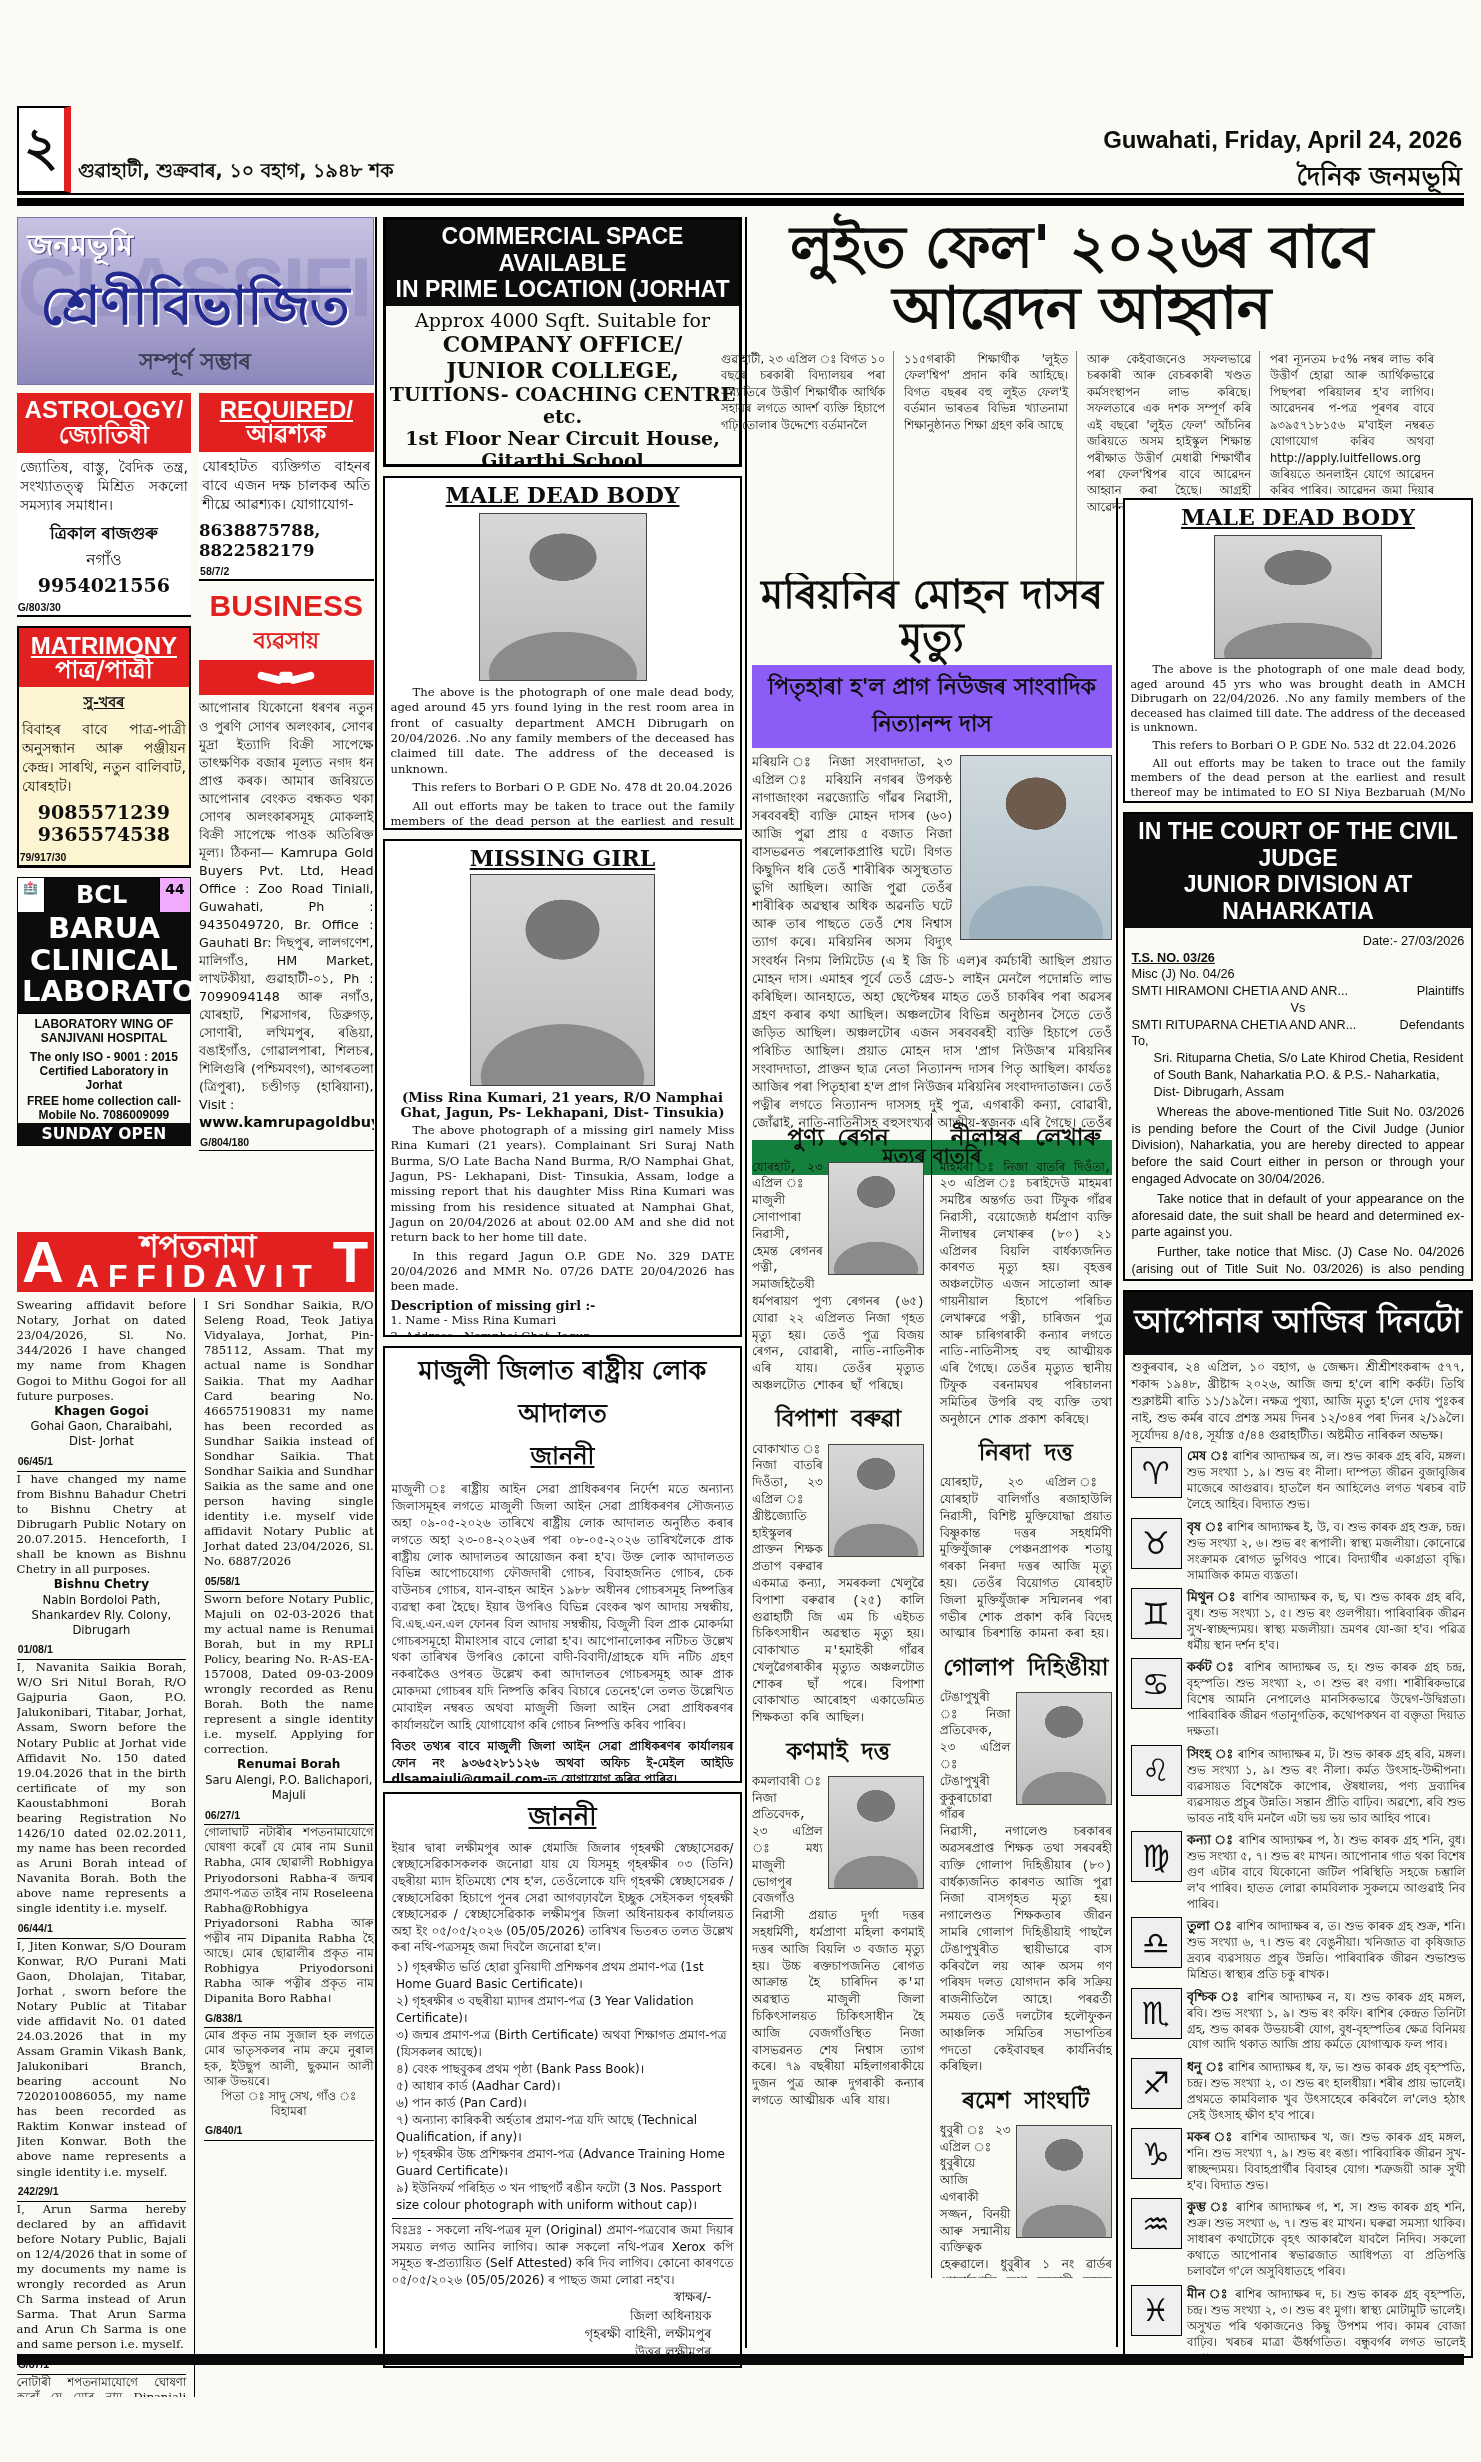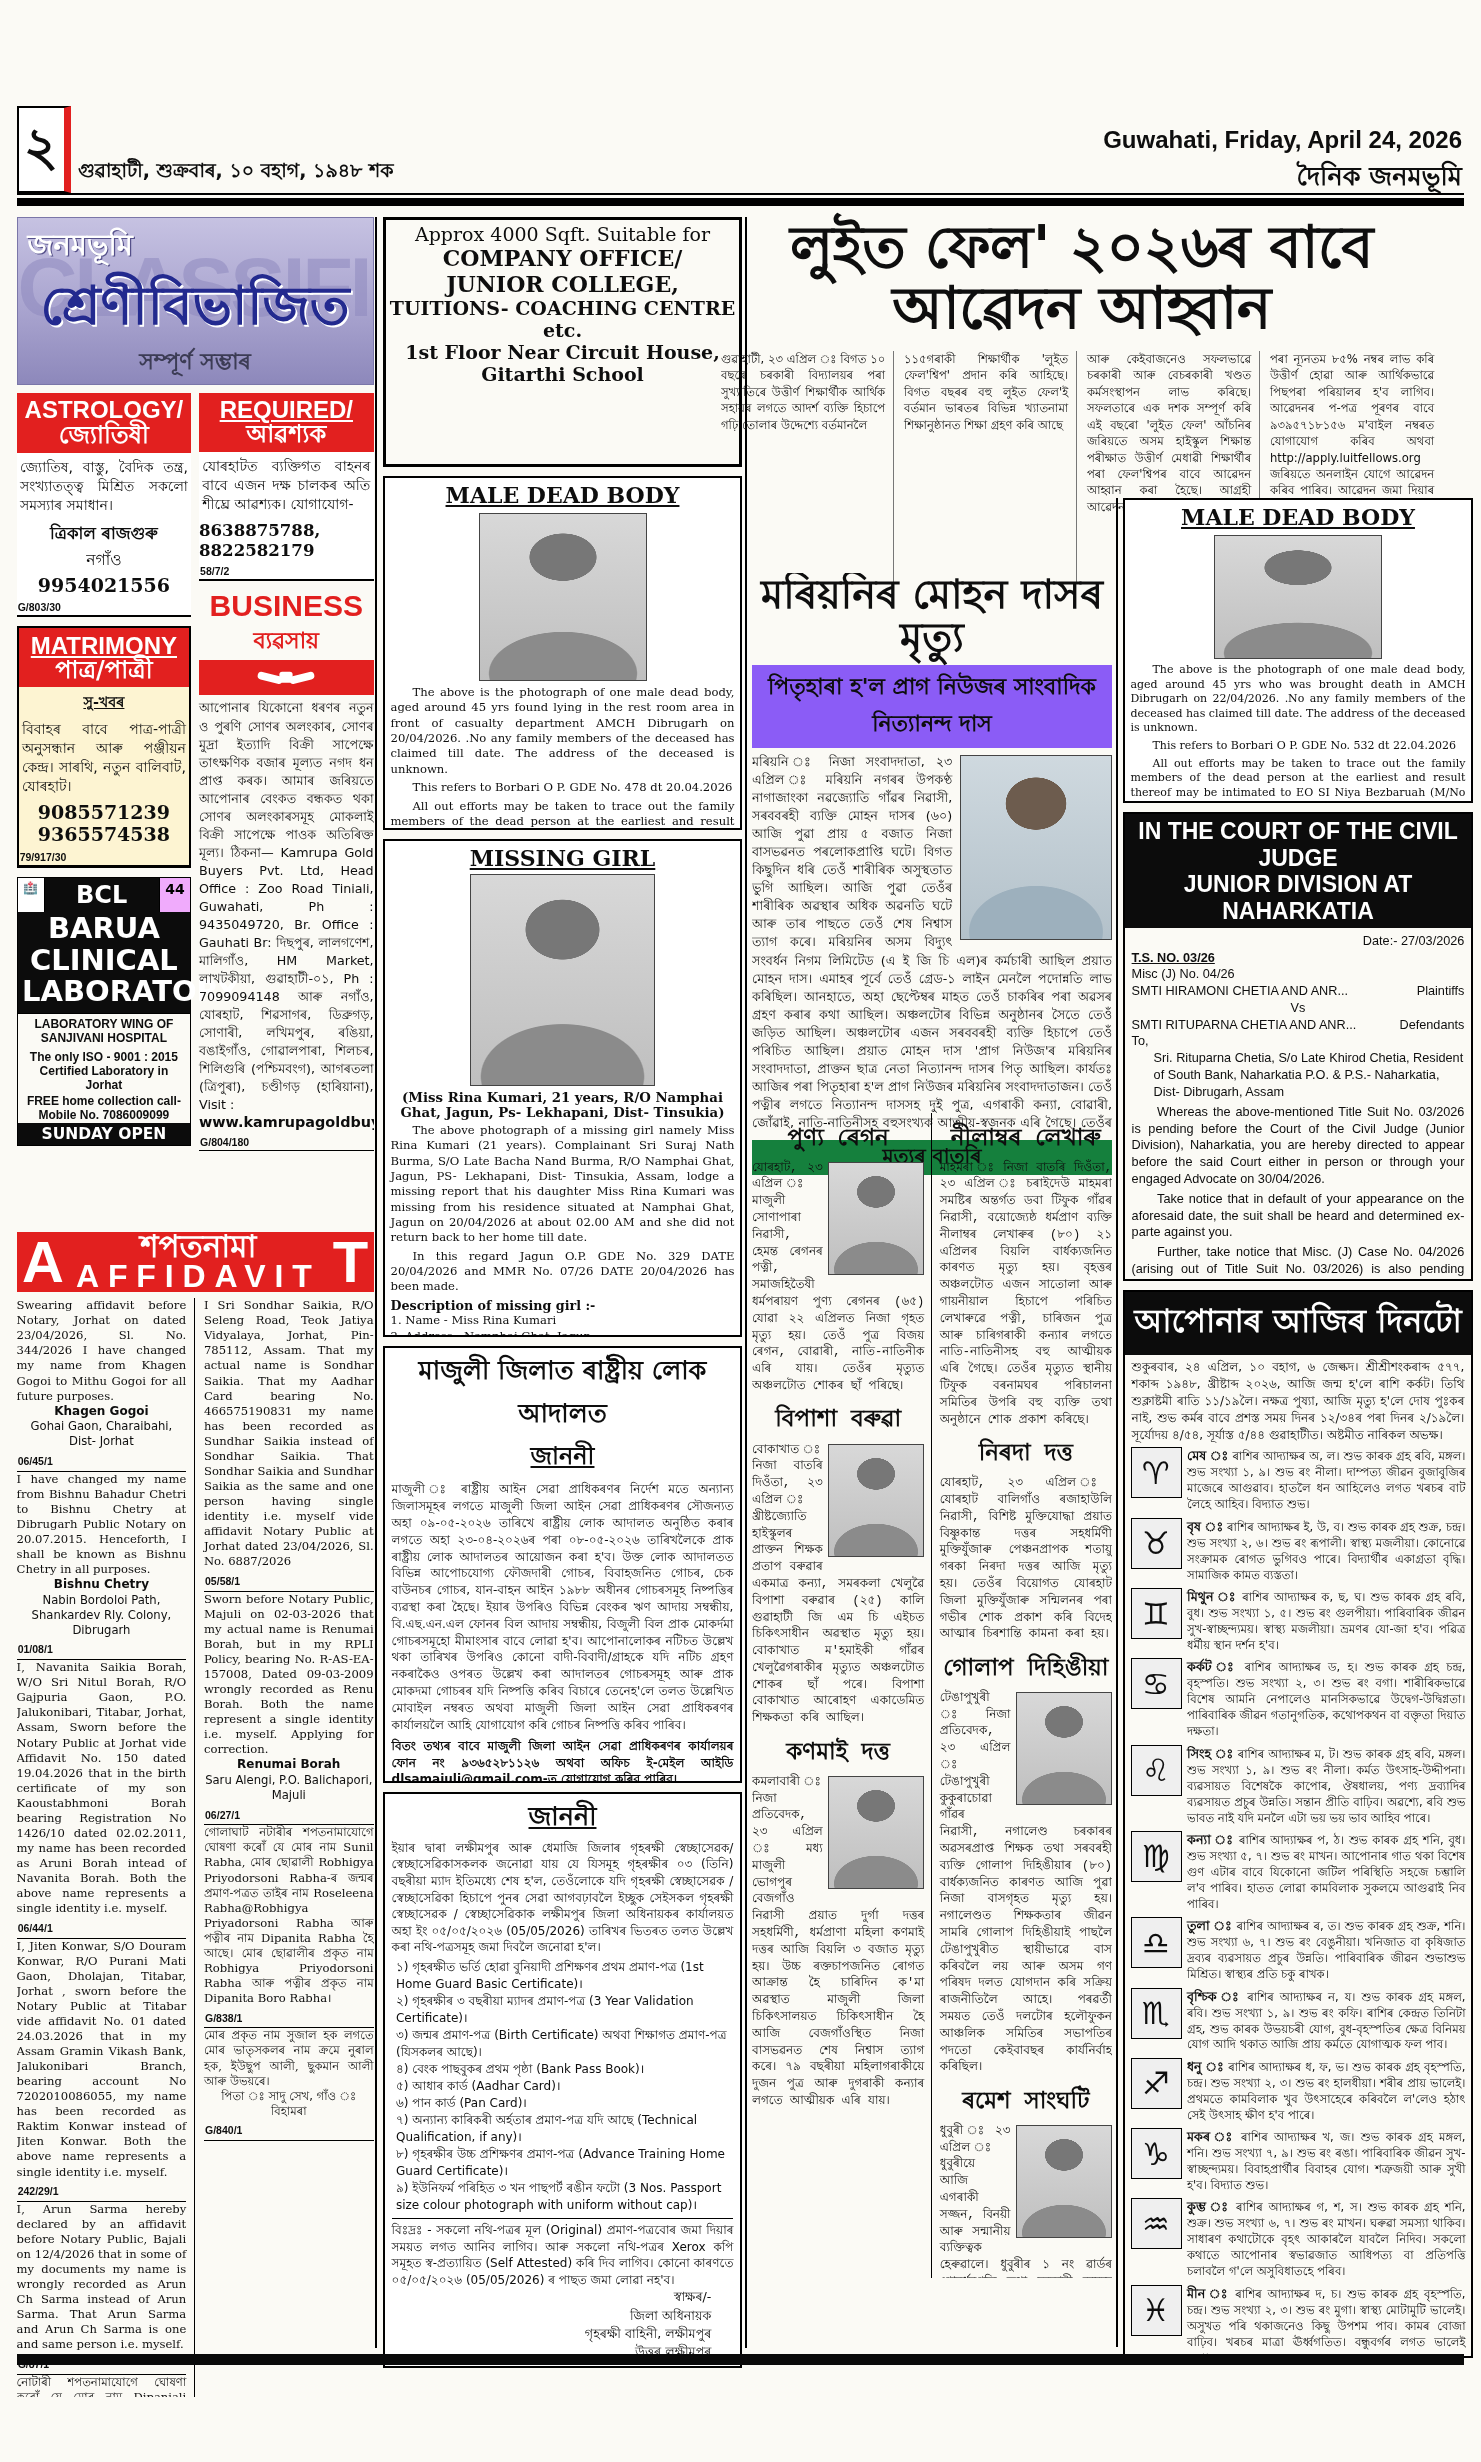--- a/index.html
+++ b/index.html
@@ -315,20 +315,24 @@
             <div class="ad">পিতা ঃ সাদু সেখ, গাঁও ঃ বিহামৰা</div>
             <div class="ref">G/840/1</div>
           </div>
         </div>
     </div>
   </div>
 
   <div class="abs colC stack">
 
     <div class="commercial c">
+      <div class="band">
+        <div>COMMERCIAL SPACE AVAILABLE</div>
+        <div>IN PRIME LOCATION (JORHAT</div>
+      </div>
       <div class="mid">
         <div class="l1">Approx 4000 Sqft. Suitable for</div>
         <div class="l2">COMPANY OFFICE/</div>
         <div class="l2">JUNIOR COLLEGE,</div>
         <div class="l3">TUITIONS- COACHING CENTRE etc.</div>
         <div class="l3">1st Floor Near Circuit House,</div>
         <div class="l3">Gitarthi School</div>
       </div>
 
     </div>

